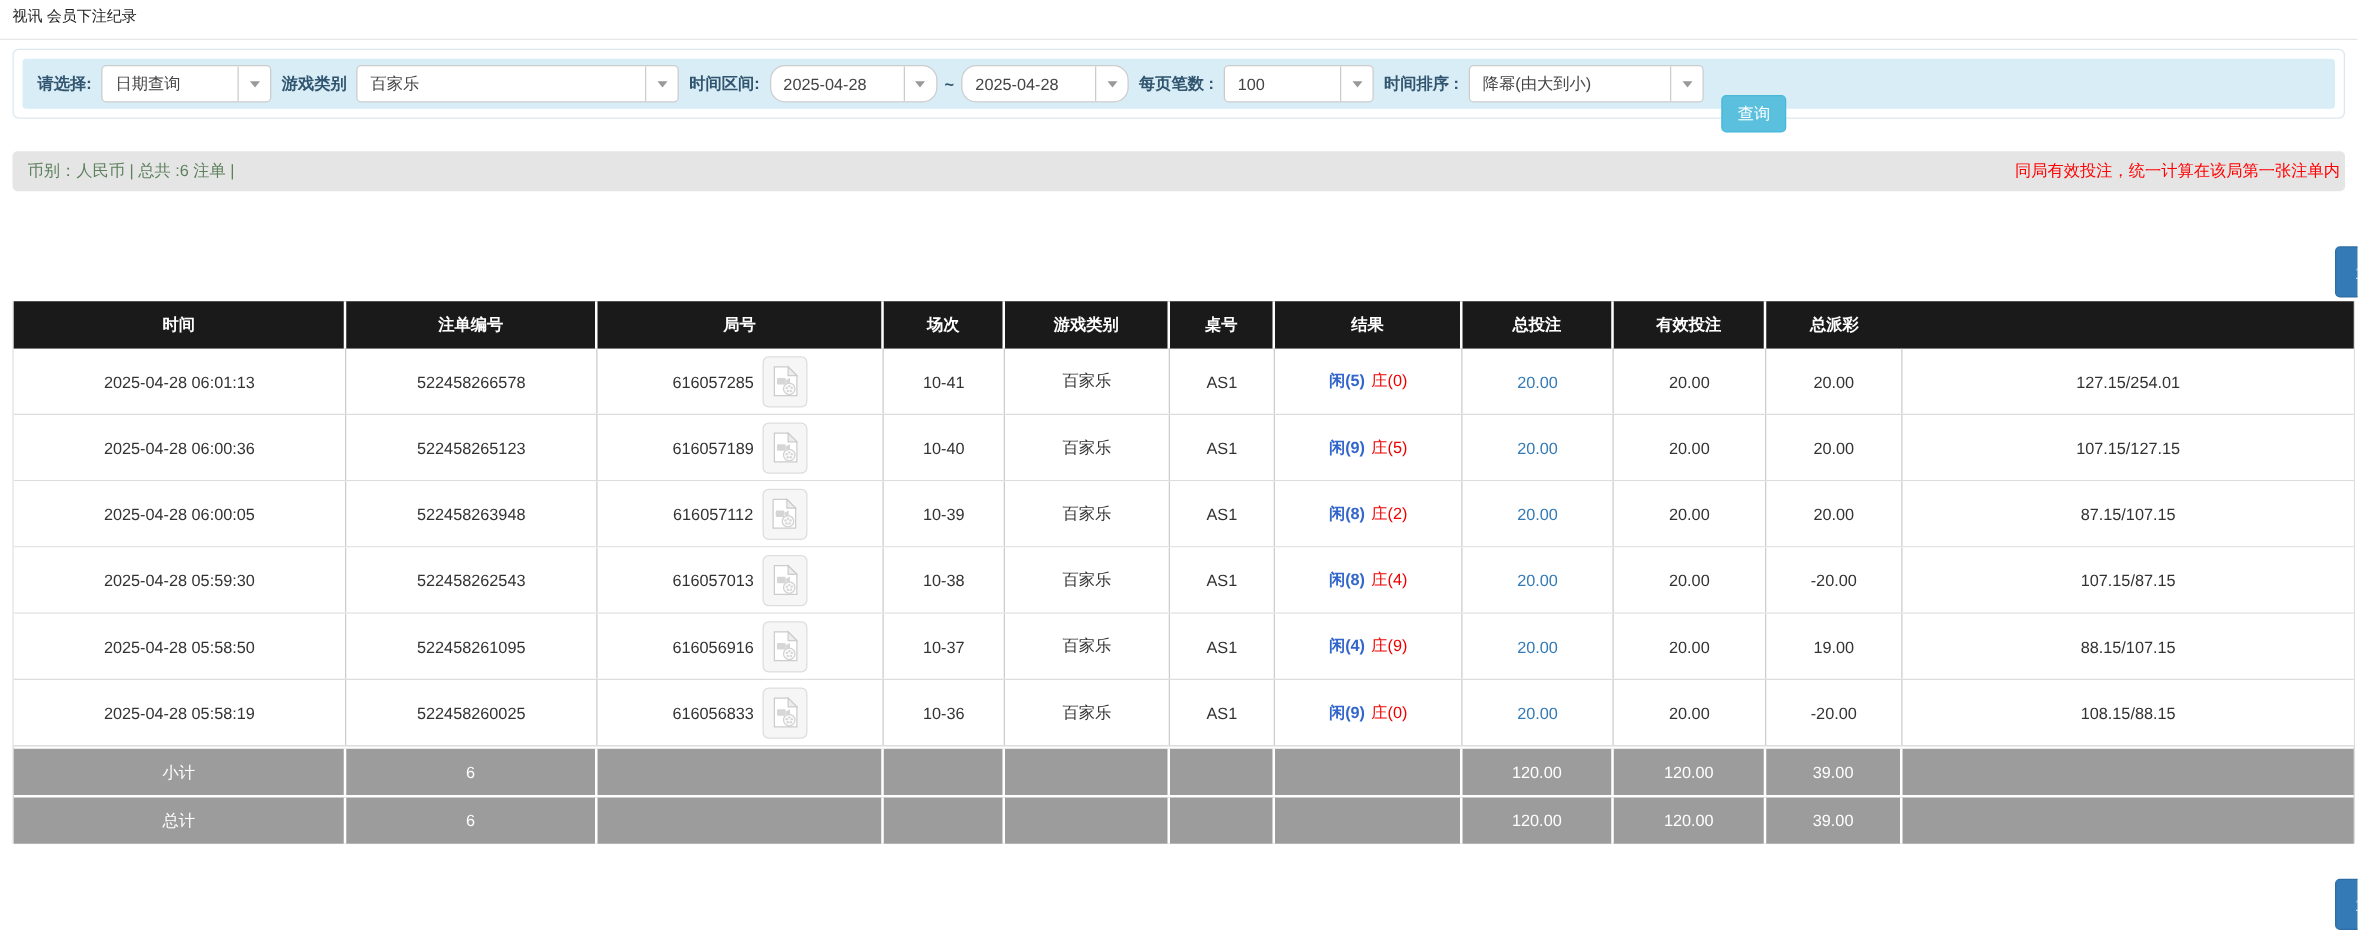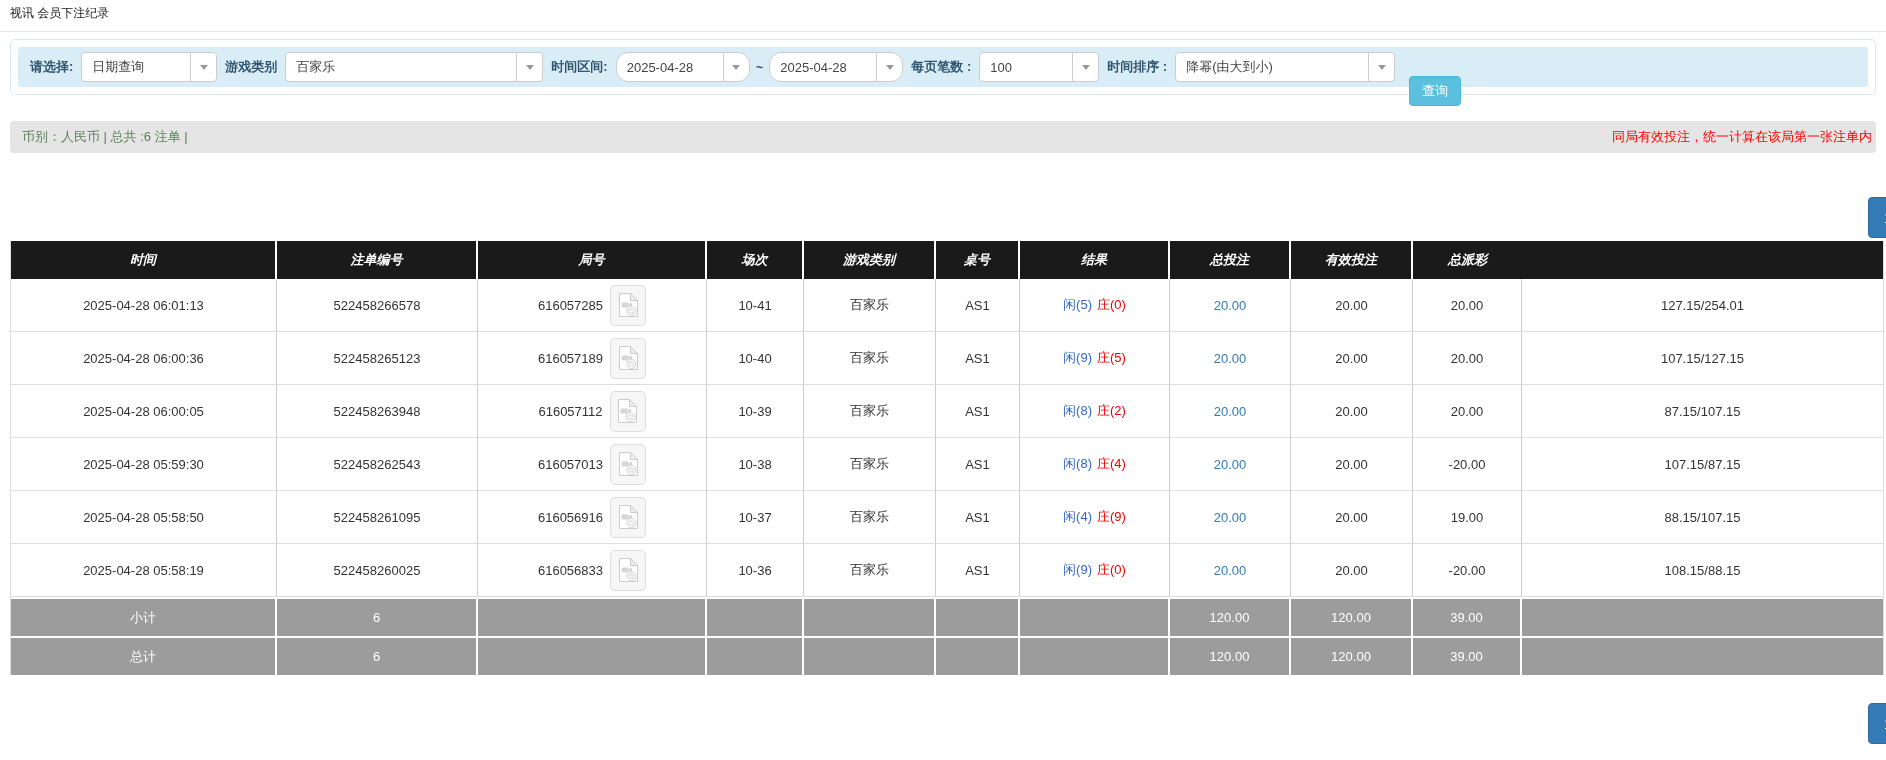--- a/index.html
+++ b/index.html
@@ -71,21 +71,21 @@
   .caret {
     width: 0; height: 0;
     border-left: 4px solid transparent;
     border-right: 4px solid transparent;
     border-top: 5px solid #999;
   }
   .w-type { width: 136px; }
   .w-game { width: 258px; }
   .w-date { width: 134px; border-radius: 12px; }
   .w-size { width: 120px; }
-  .w-sort { width: 220px; }
+  .w-sort { width: 188px; }
   .tilde { color: #31556f; margin: 0 6px; font-weight: bold; }
   .search-btn {
     margin-left: 14px;
     height: 30px;
     min-width: 46px;
     padding: 0 12px;
     background: #5bc0de;
     border: 1px solid #46b8da;
     border-radius: 4px;
     color: #fff;
@@ -132,41 +132,41 @@
   .btable {
     margin: 88px 0 0 10px;
     width: 1874px;
     border-left: 1px solid #ddd;
     border-right: 1px solid #ddd;
   }
   .trow {
     display: grid;
     grid-template-columns: 266px 201px 229px 97px 132px 84px 150px 121px 122px 109px 1fr;
   }
-  .trow.thead { background: #1a1a1a; font-style: italic; }
+  .trow.thead { background: #1a1a1a; }
   .thead .cell {
     height: 38px;
     color: #fff;
     font-weight: bold;
     font-size: 13px;
     border-right: 2px solid #fff;
     display: flex; align-items: center; justify-content: center;
   }
   .thead .cell:last-child { border-right: none; }
   .trow.tbodyrow { background: #fff; border-bottom: 1px solid #ddd; }
   .tbodyrow .cell {
     height: 52px;
     border-right: 1px solid #ccc;
     display: flex; align-items: center; justify-content: center;
     color: #333;
   }
   .tbodyrow .cell:last-child { border-right: none; }
   .bet-link { color: #337ab7; cursor: pointer; }
   .neg { color: #ff0000; }
-  .res-player { color: #3366cc; margin-right: 5px; }
+  .res-player { color: #3366cc; margin-right: 5px; font-weight: bold; }
   .res-banker { color: #ee0000; }
   .round-cell .round-no { margin-right: 7px; }
   .video-btn {
     width: 36px; height: 41px;
     background: #f6f6f6;
     border: 1px solid #ddd;
     border-radius: 5px;
     display: flex; align-items: center; justify-content: center;
     cursor: pointer;
   }

